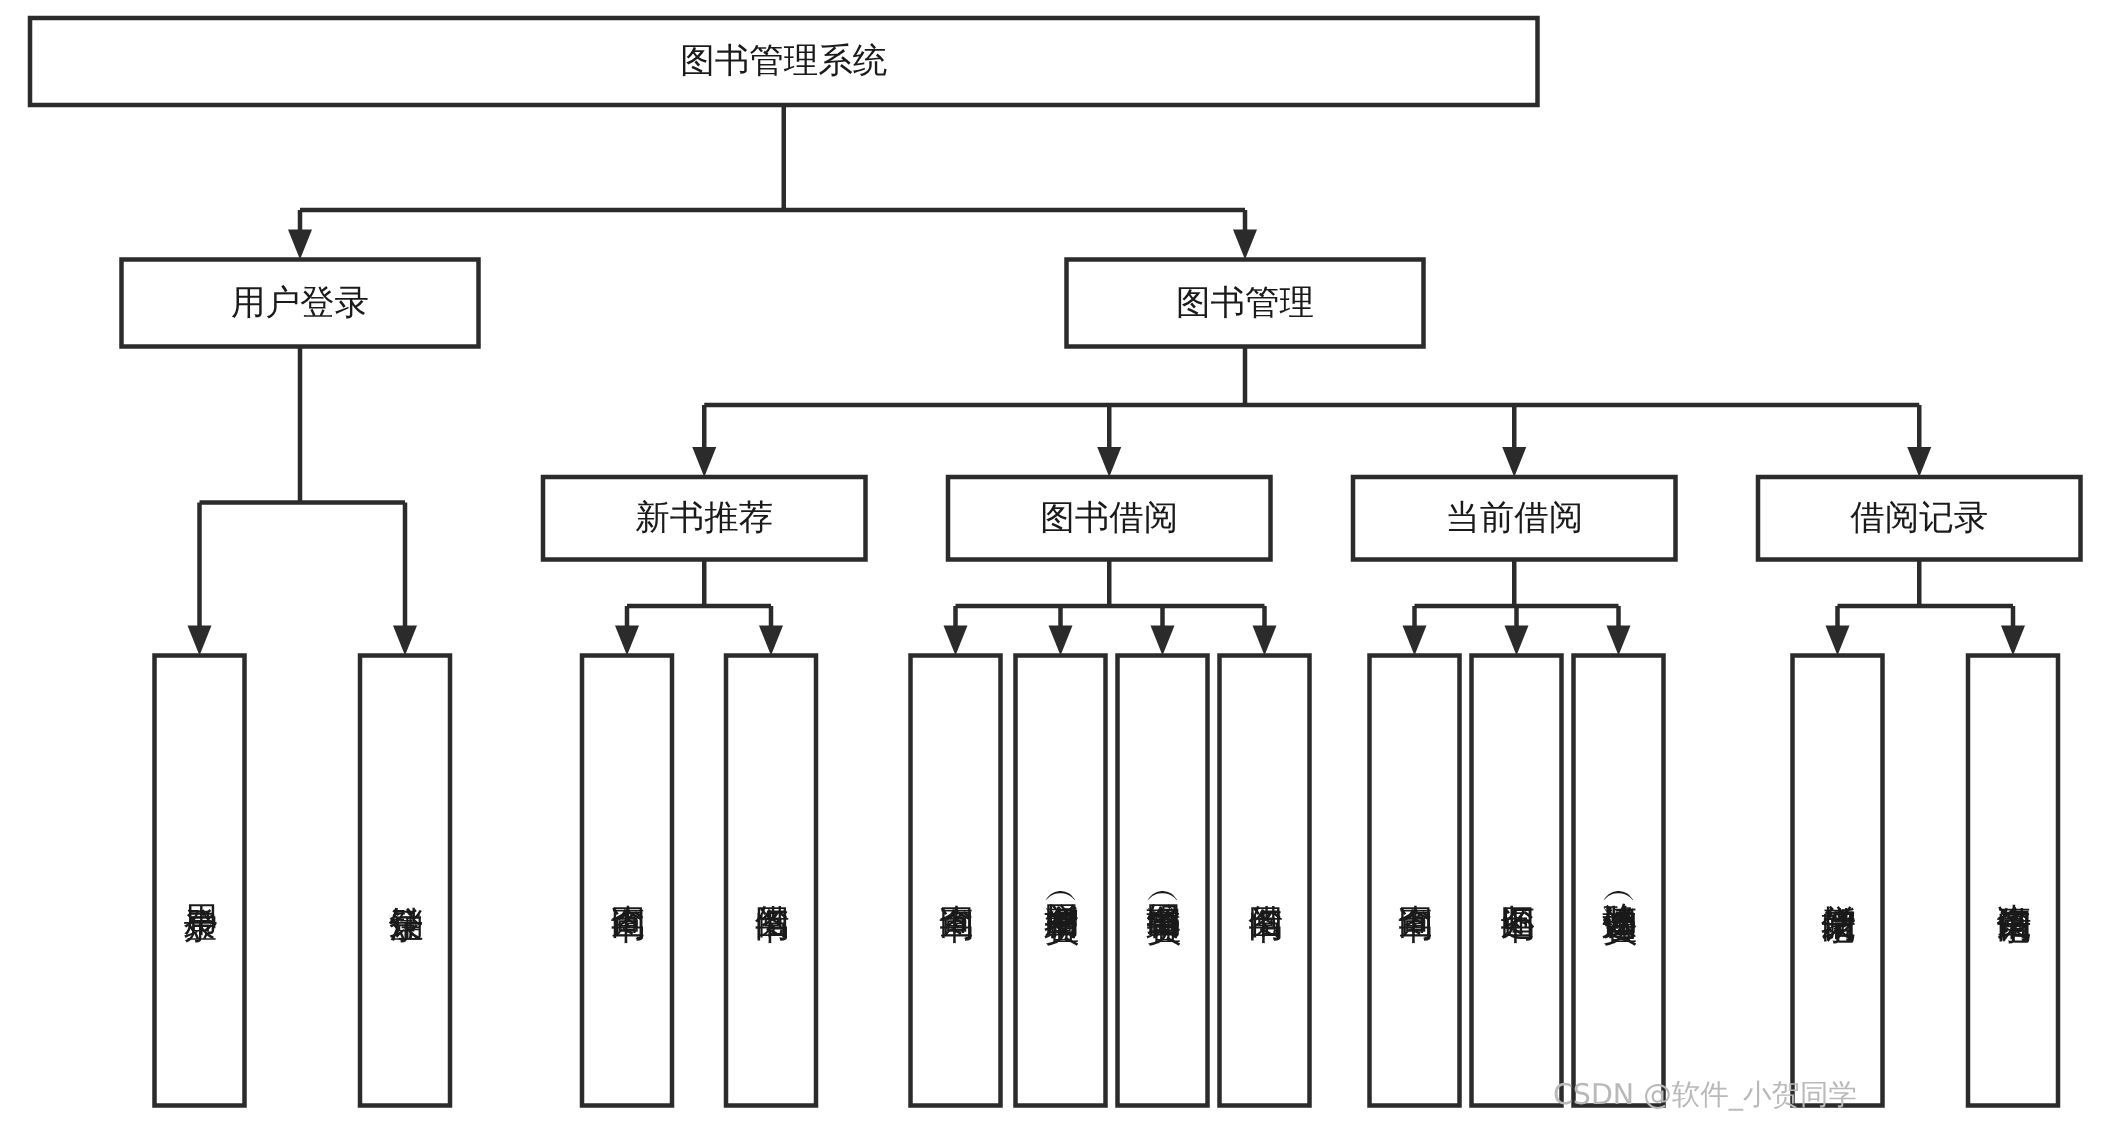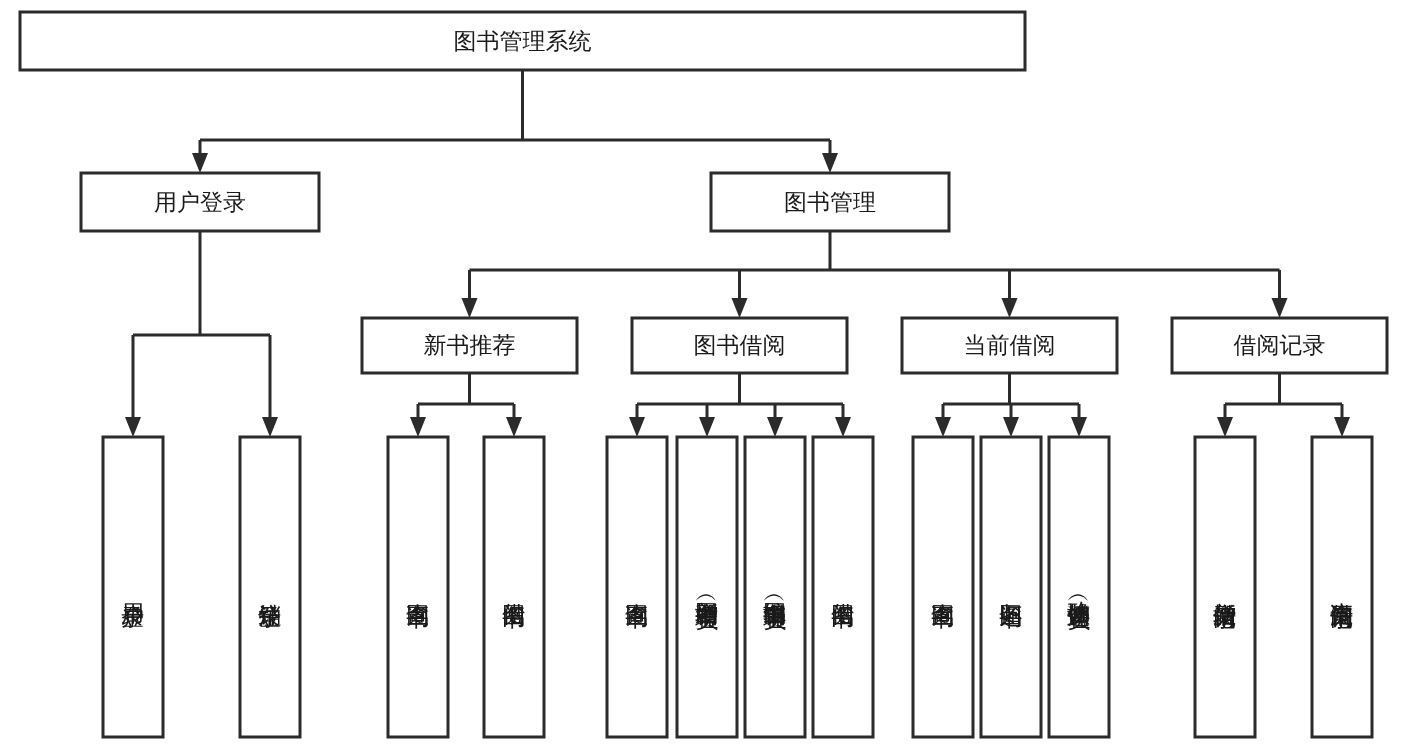--- a/index.html
+++ b/index.html
@@ -177,13 +177,14 @@
       <div class="vlabel" style="left: 607px; top: 437px; width: 60px; height: 300px;">查询图书</div>
       <div class="vlabel" style="left: 677px; top: 437px; width: 60px; height: 300px;">新增图书（管理员）</div>
       <div class="vlabel" style="left: 745px; top: 437px; width: 60px; height: 300px;">编辑图书（管理员）</div>
       <div class="vlabel" style="left: 813px; top: 437px; width: 60px; height: 300px;">借阅图书</div>
       <div class="vlabel" style="left: 913px; top: 437px; width: 60px; height: 300px;">查询图书</div>
       <div class="vlabel" style="left: 981px; top: 437px; width: 60px; height: 300px;">归还图书</div>
       <div class="vlabel" style="left: 1049px; top: 437px; width: 60px; height: 300px;">确认归还（管理员）</div>
       <div class="vlabel" style="left: 1195px; top: 437px; width: 60px; height: 300px;">新增借阅记录</div>
       <div class="vlabel" style="left: 1312px; top: 437px; width: 60px; height: 300px;">查询借阅记录</div>
     </div>
+  <div class="watermark">CSDN @软件_小贺同学</div>
 </div>
 
 </body></html>

